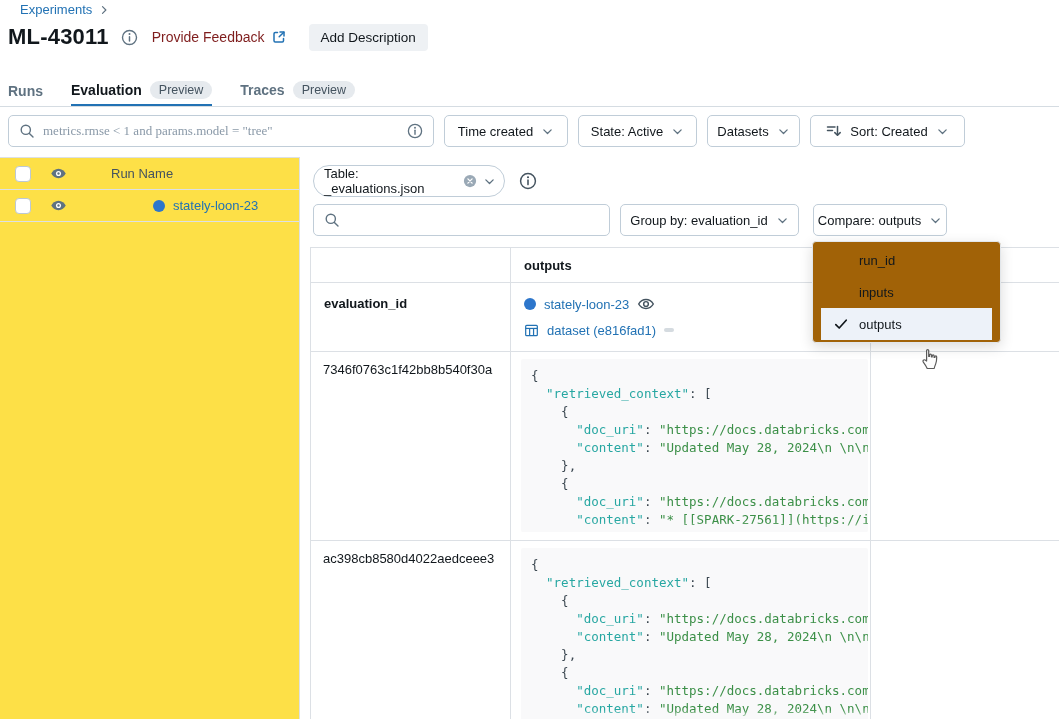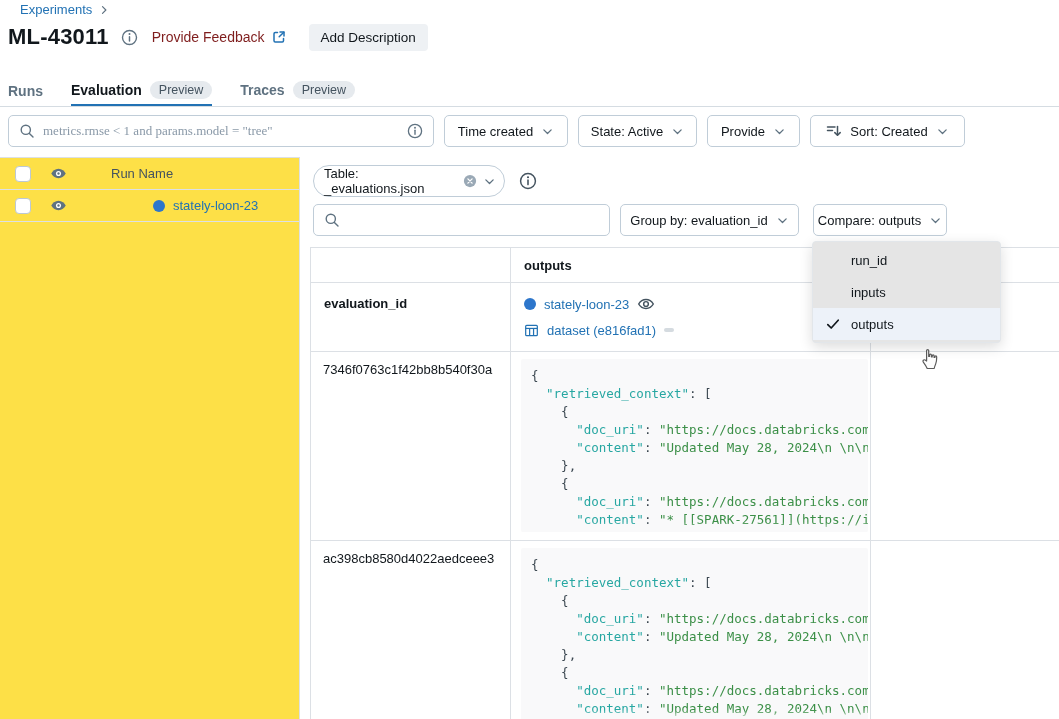--- a/index.html
+++ b/index.html
@@ -64,21 +64,21 @@
   .data-row-2 { height:179px; }
 
   .code-box { position:relative; margin:7px 2px 8px 10px; height:calc(100% - 15px); background:#F9F9FA; border-radius:2px; padding:8px 0 0 10px; overflow:hidden; font-family:"DejaVu Sans Mono", monospace; font-size:12.5px; line-height:18px; white-space:pre; }
   .data-row-2 .code-box { margin-bottom:0; height:calc(100% - 7px); }
   .code-box::after { content:""; position:absolute; left:0; right:0; bottom:0; height:10px; background:linear-gradient(rgba(249,249,250,0), #F9F9FA); }
   .t-p { color:#3B4750; }
   .t-k { color:#27A7A2; }
   .t-s { color:#3B8F47; }
 
   
-  .menu { position:absolute; left:812px; top:241px; width:189px; background:#e5e5e5; border:1px solid #E2E6EA; border-radius:4px; box-shadow:0 4px 14px rgba(0,0,0,.14); padding:2px 0; z-index:30; }
+  .menu { position:absolute; left:812px; top:241px; width:189px; background:#a16207; border:1px solid #E2E6EA; border-radius:4px; box-shadow:0 4px 14px rgba(0,0,0,.14); padding:2px 8px; z-index:30; }
   .menu-item { height:32px; display:flex; align-items:center; font-size:13px; color:#11171C; padding-left:38px; position:relative; cursor:pointer; }
   .menu-item.selected { background:#EDF2F9; }
   .menu-item .check { position:absolute; left:12px; top:8px; }
 
   .cursor { position:absolute; left:918px; top:344px; z-index:40; pointer-events:none; }
 
   .icon { display:inline-flex; flex:none; }
 </style>
 </head>
 <body>
@@ -156,21 +156,21 @@
 </button>
 <button class="tool-btn" style="left:578px; width:119px;">
   <span>State: Active</span>
   <span class="icon">
       <svg width="13" height="13" viewBox="0 0 16 16">
         <path d="M3.5 6 L8 10.5 L12.5 6" fill="none" stroke="#5F7281" stroke-width="1.6" stroke-linecap="round" stroke-linejoin="round"></path>
       </svg>
     </span>
 </button>
 <button class="tool-btn" style="left:707px; width:93px;">
-  <span>Provide</span>
+  <span>Datasets</span>
   <span class="icon">
       <svg width="13" height="13" viewBox="0 0 16 16">
         <path d="M3.5 6 L8 10.5 L12.5 6" fill="none" stroke="#5F7281" stroke-width="1.6" stroke-linecap="round" stroke-linejoin="round"></path>
       </svg>
     </span>
 </button>
 <button class="tool-btn" style="left:810px; width:155px;">
   <span class="icon">
     <svg width="16" height="16" viewBox="0 0 16 16">
         <line x1="1.5" y1="4" x2="9" y2="4" stroke="#44535F" stroke-width="1.5" stroke-linecap="round"></line>

